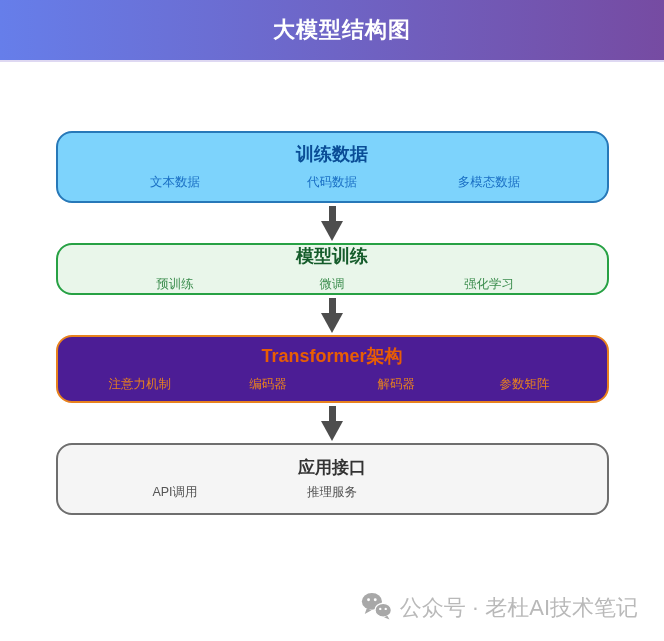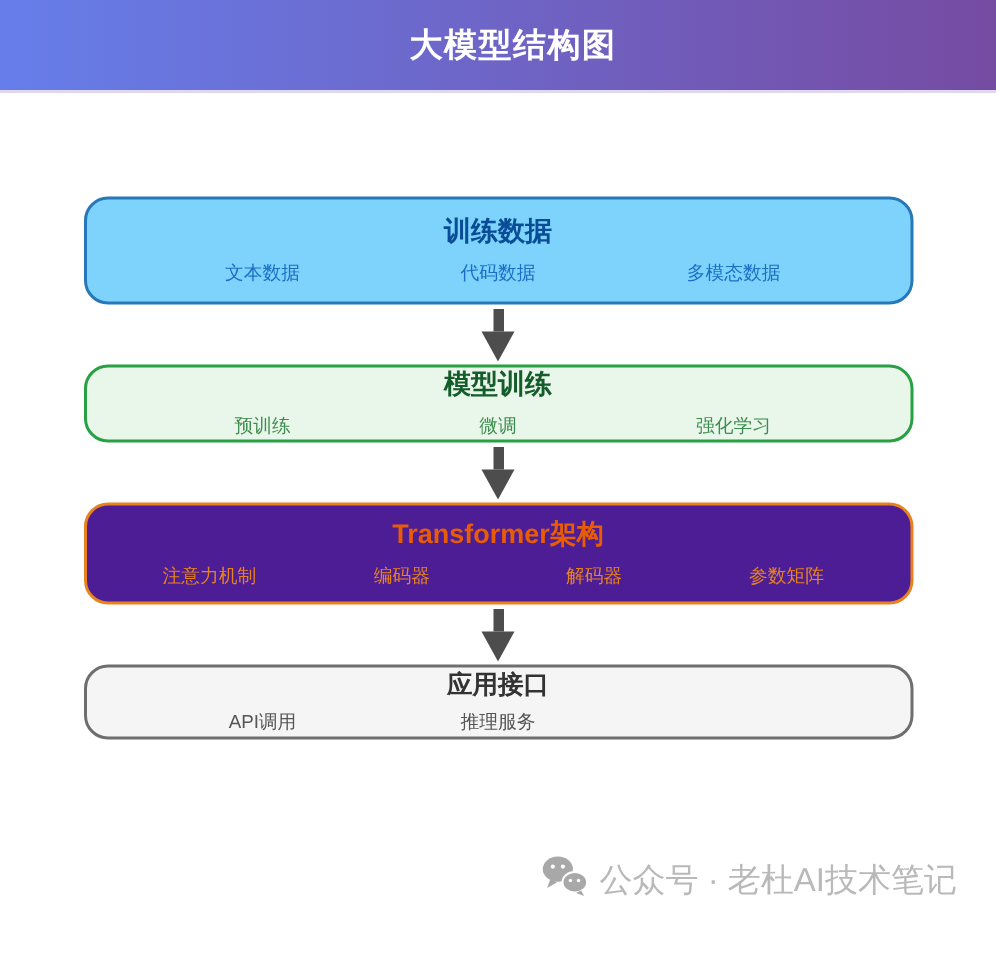--- a/index.html
+++ b/index.html
@@ -49,21 +49,21 @@
   .layer-green .layer-title { color: #155c2b; }
   .layer-green .layer-items { color: #3c8d4e; }
 
   .layer-orange {
     height: 68px; background: #4c1d95; border: 2px solid #e8821e;
   }
   .layer-orange .layer-title { color: #e85d04; }
   .layer-orange .layer-items { color: #e8821e; gap: 44px; }
 
   .layer-gray {
-    height: 50px; background: #f5f5f5; border: 2px solid #6e6e6e;
+    height: 72px; background: #f5f5f5; border: 2px solid #6e6e6e;
   }
   .layer-gray .layer-title { font-size: 17px; color: #333333; }
   .layer-gray .layer-items { margin-top: 10px; color: #555555; }
 
   
   .arrow-wrap {
     height: 40px;
     display: flex; flex-direction: column;
     align-items: center; justify-content: center;
   }

